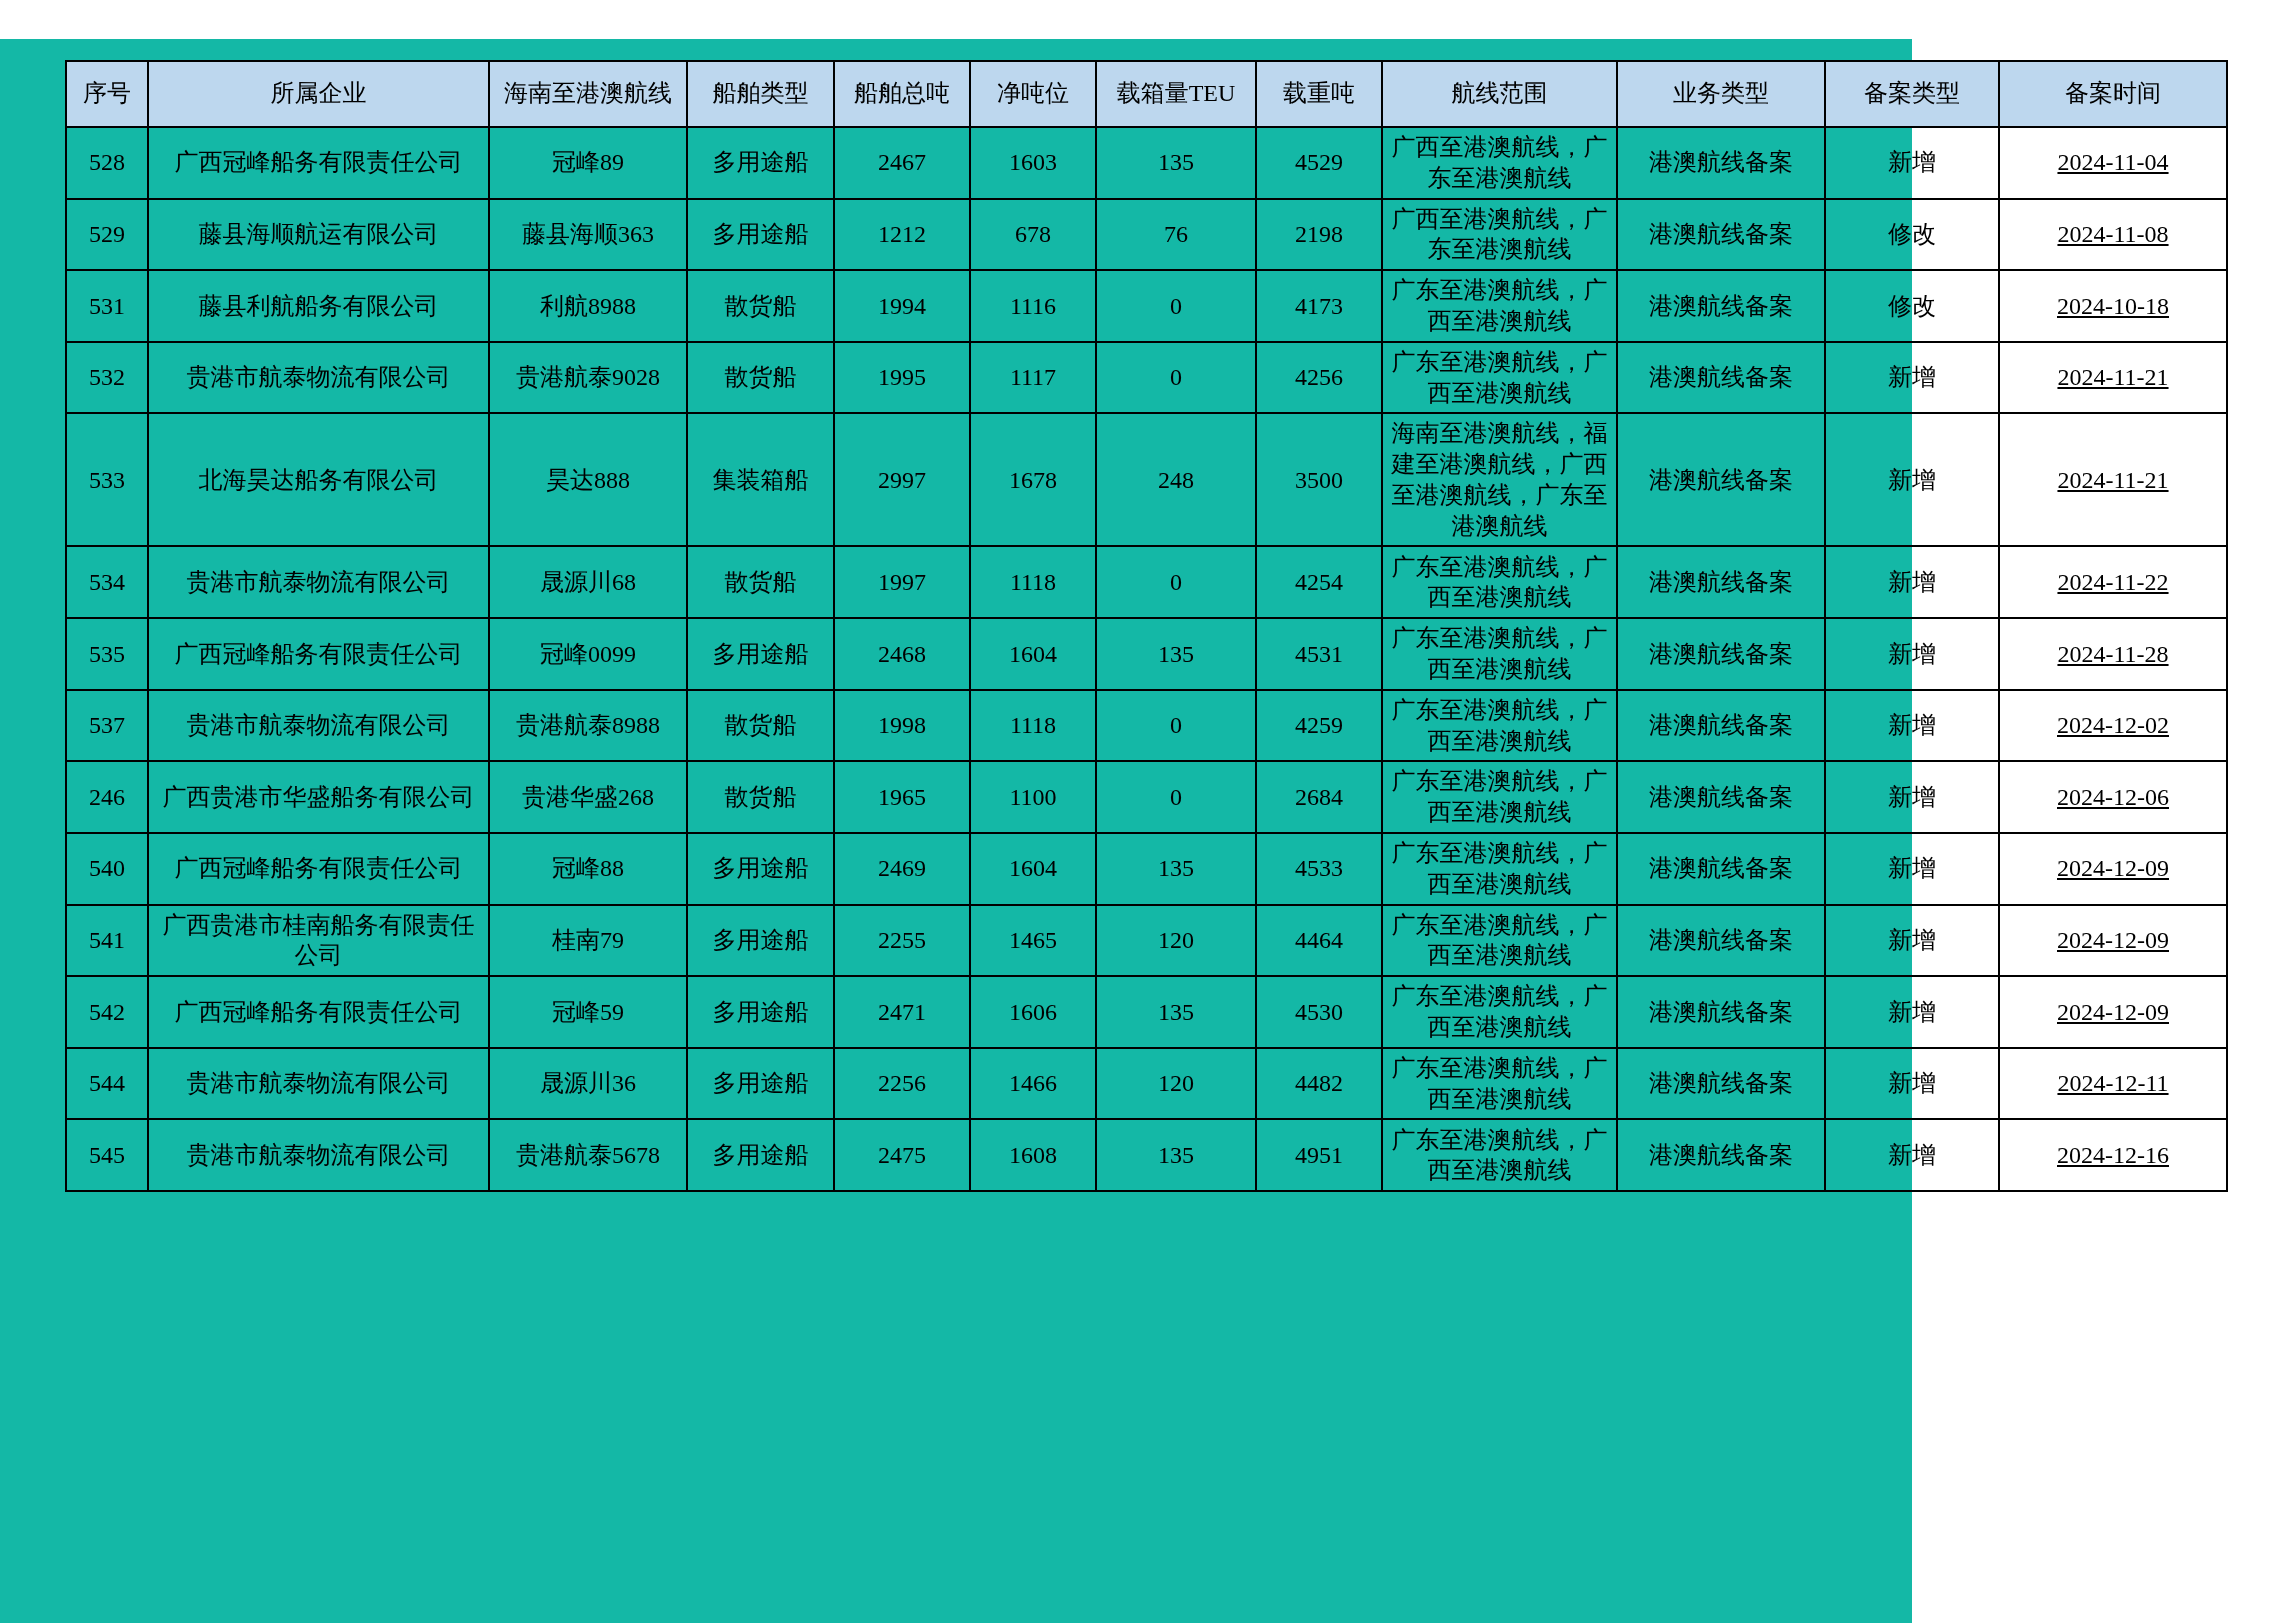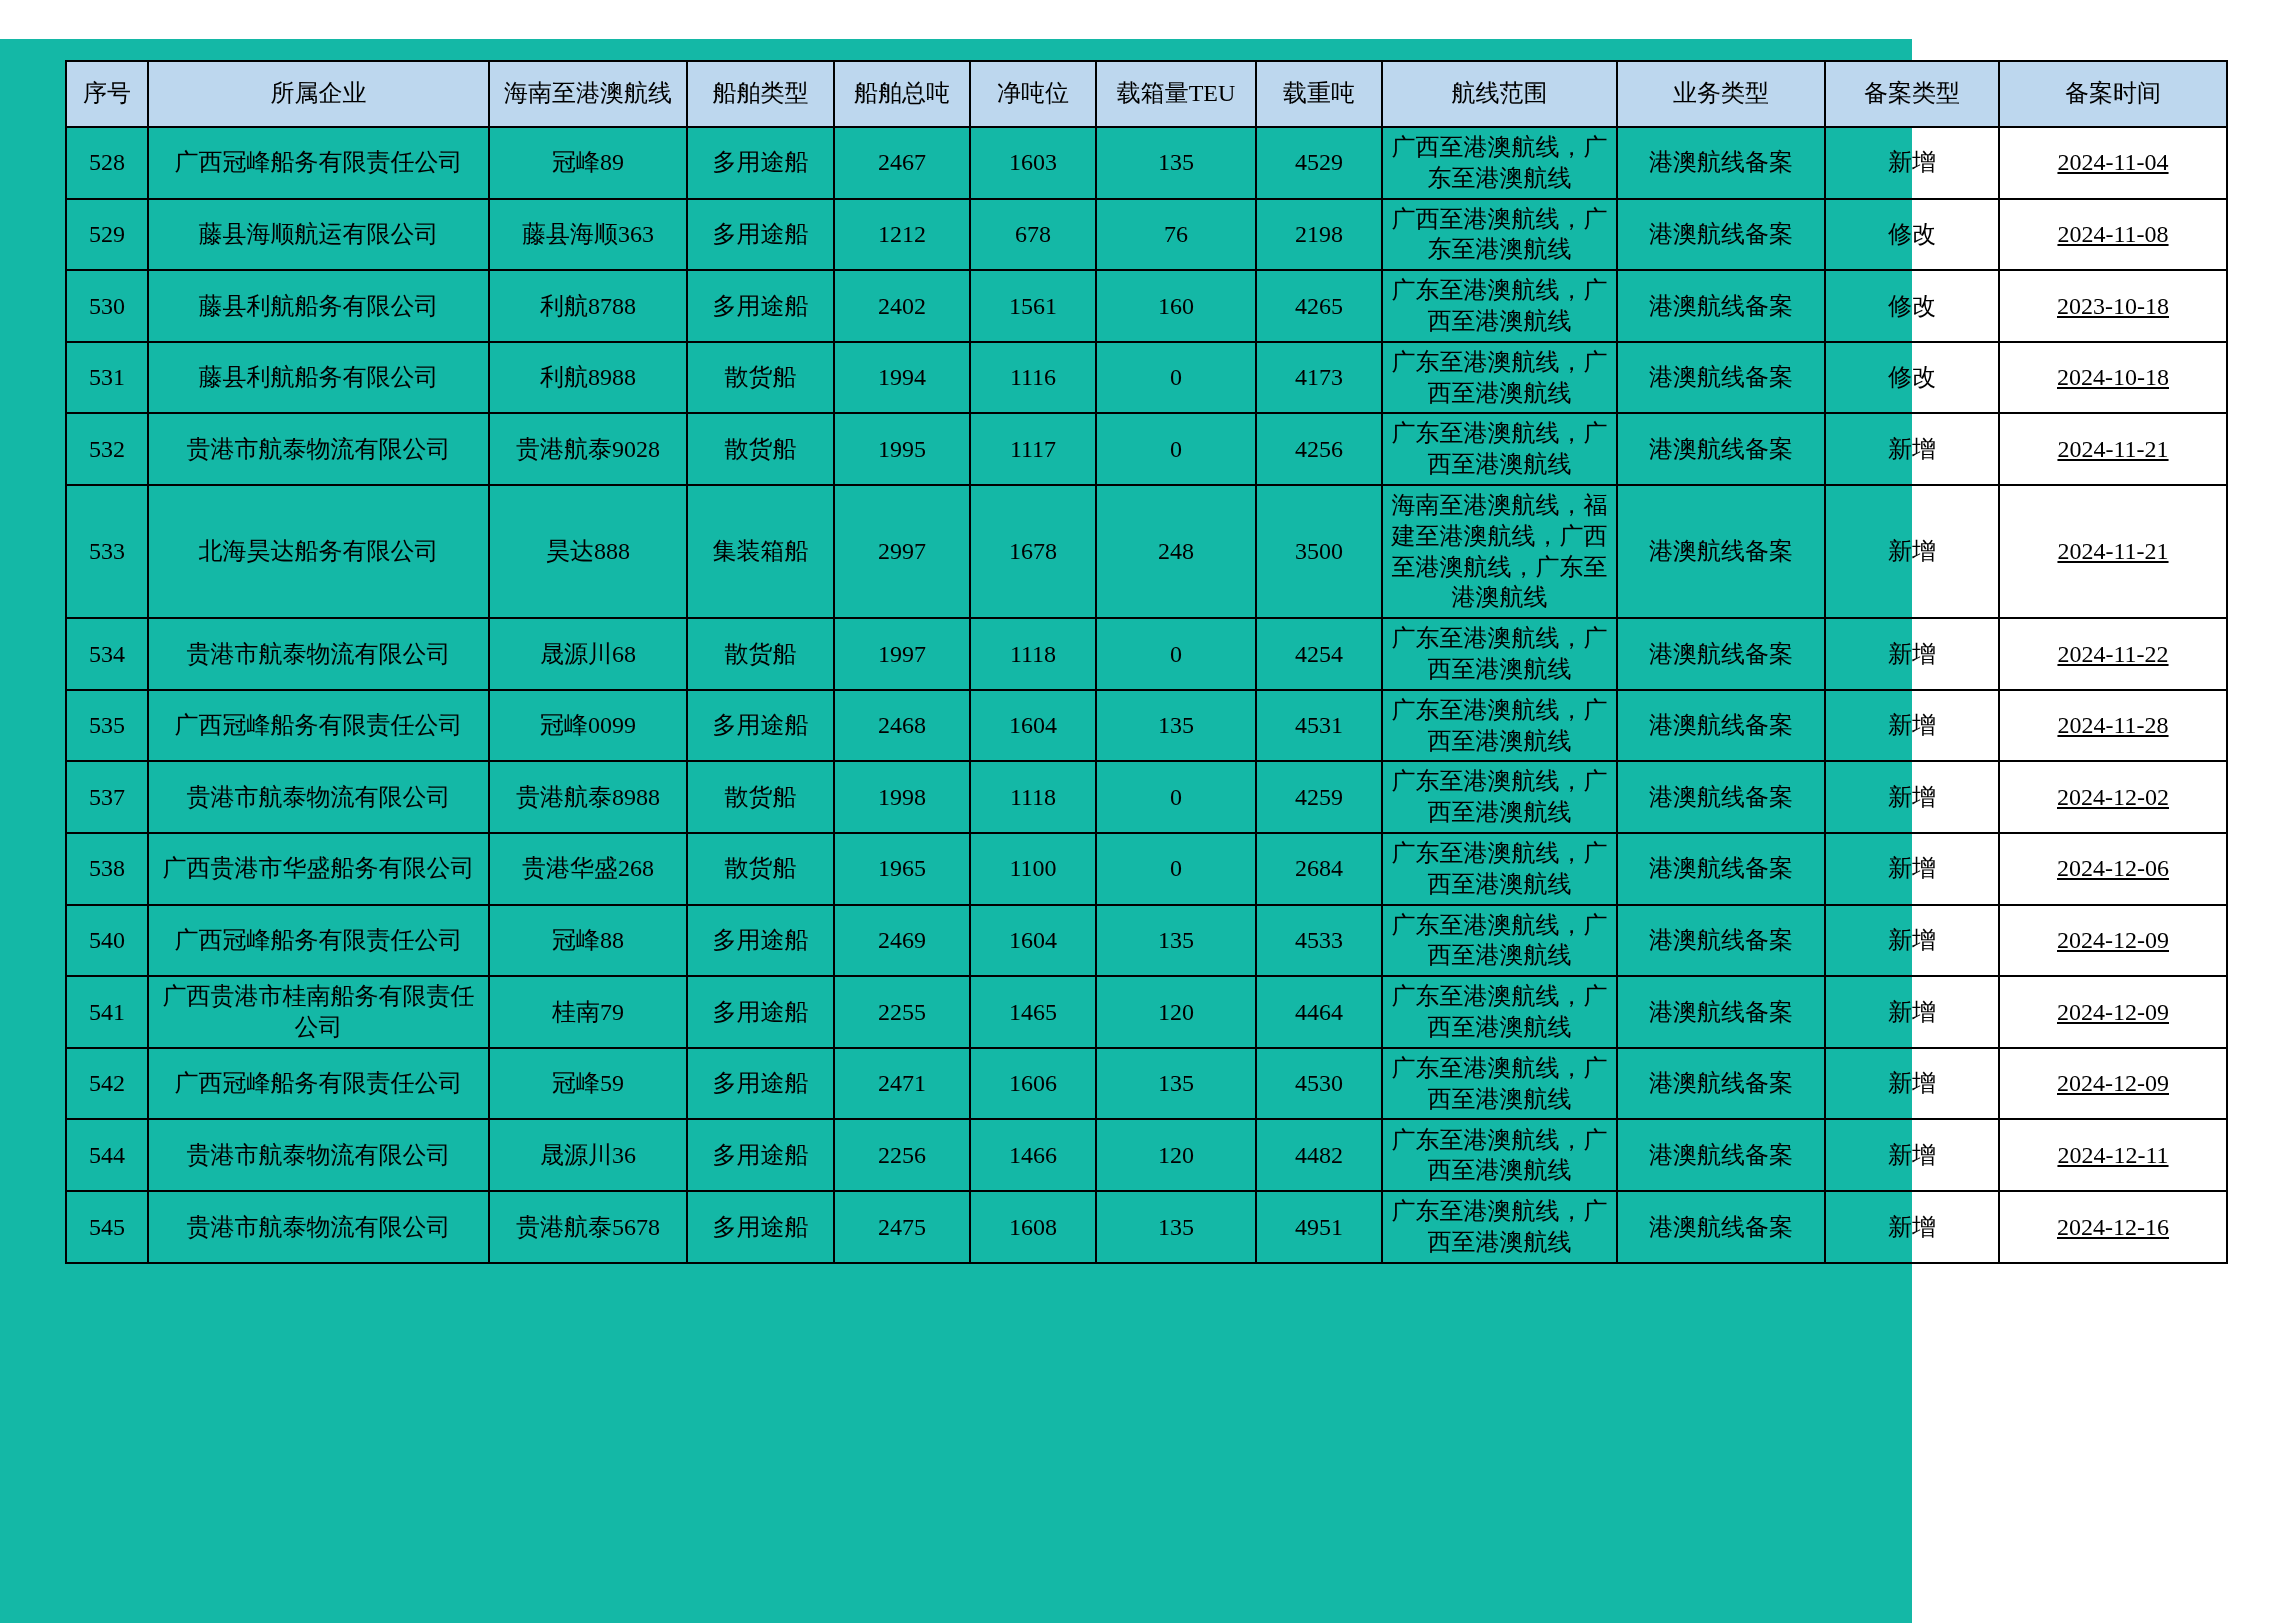--- a/index.html
+++ b/index.html
@@ -132,34 +132,20 @@
           <td>1212</td>
           <td>678</td>
           <td>76</td>
           <td>2198</td>
           <td class="route-cell">广西至港澳航线，广东至港澳航线</td>
           <td class="biz-cell">港澳航线备案</td>
           <td>修改</td>
           <td class="nowrap">2024-11-08</td>
         </tr>
         <tr>
-          <td>530</td>
-          <td class="company-cell">藤县利航船务有限公司</td>
-          <td>利航8788</td>
-          <td>多用途船</td>
-          <td>2402</td>
-          <td>1561</td>
-          <td>160</td>
-          <td>4265</td>
-          <td class="route-cell">广东至港澳航线，广西至港澳航线</td>
-          <td class="biz-cell">港澳航线备案</td>
-          <td>修改</td>
-          <td class="nowrap">2023-10-18</td>
-        </tr>
-        <tr>
           <td>531</td>
           <td class="company-cell">藤县利航船务有限公司</td>
           <td>利航8988</td>
           <td>散货船</td>
           <td>1994</td>
           <td>1116</td>
           <td>0</td>
           <td>4173</td>
           <td class="route-cell">广东至港澳航线，广西至港澳航线</td>
           <td class="biz-cell">港澳航线备案</td>
@@ -230,21 +216,21 @@
           <td>1998</td>
           <td>1118</td>
           <td>0</td>
           <td>4259</td>
           <td class="route-cell">广东至港澳航线，广西至港澳航线</td>
           <td class="biz-cell">港澳航线备案</td>
           <td>新增</td>
           <td class="nowrap">2024-12-02</td>
         </tr>
         <tr>
-          <td>538</td>
+          <td>246</td>
           <td class="company-cell">广西贵港市华盛船务有限公司</td>
           <td>贵港华盛268</td>
           <td>散货船</td>
           <td>1965</td>
           <td>1100</td>
           <td>0</td>
           <td>2684</td>
           <td class="route-cell">广东至港澳航线，广西至港澳航线</td>
           <td class="biz-cell">港澳航线备案</td>
           <td>新增</td>

